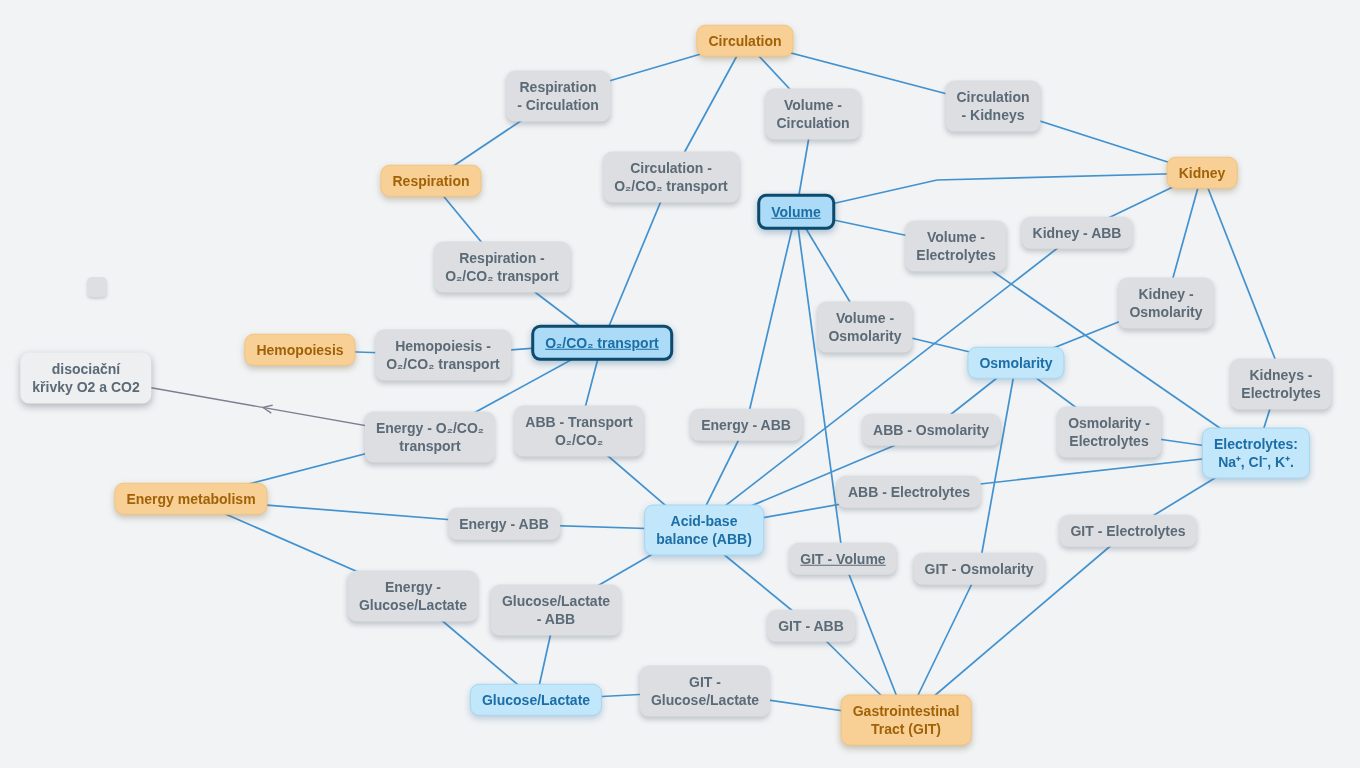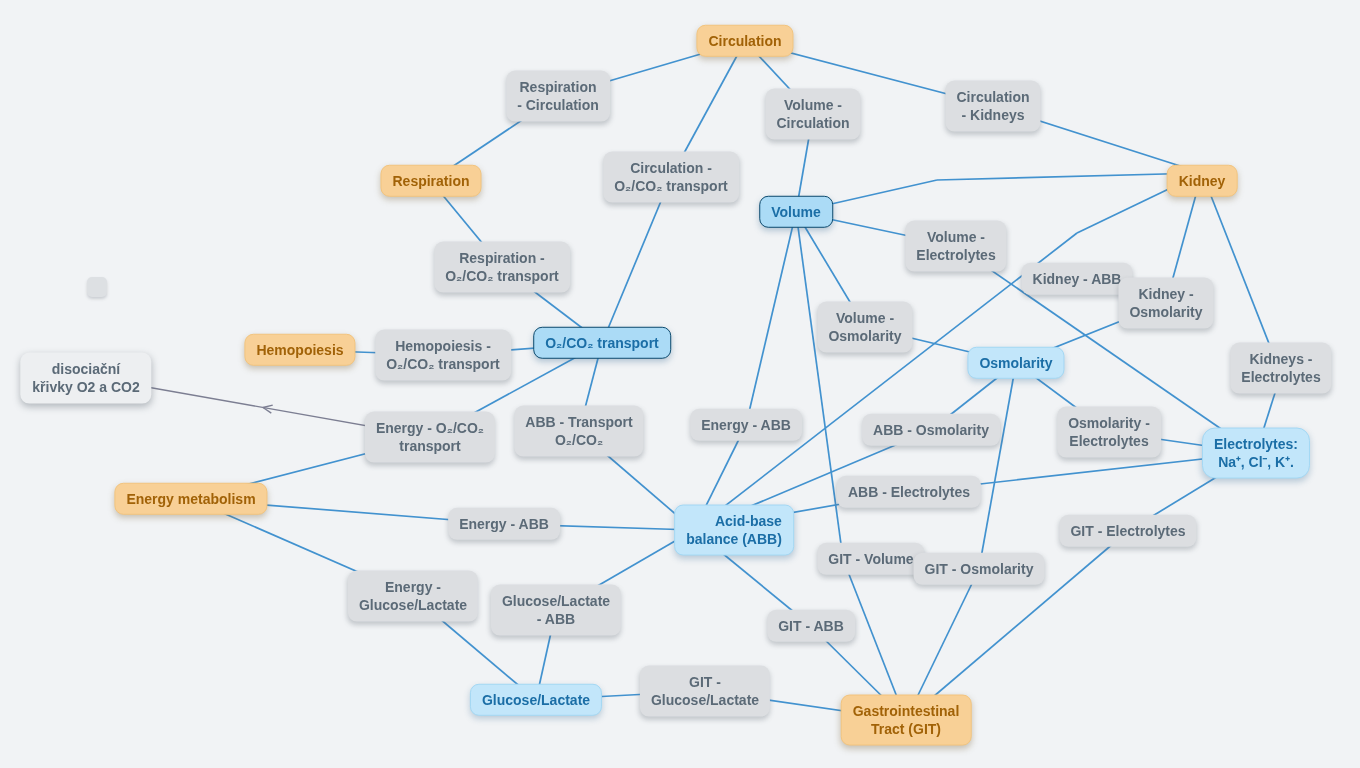--- a/index.html
+++ b/index.html
@@ -17,21 +17,21 @@
     white-space:pre-line;text-align:center;
     font-weight:700;font-size:14px;line-height:1.32;
     border-radius:9px;padding:6px 11px;box-sizing:border-box;
   }
   .concept-primary{
     background:var(--primary-fill,#f8d096);color:var(--primary-text,#a16207);
     border:1px solid #f3c47d;box-shadow:0 3px 6px rgba(120,100,60,.35);
   }
   .concept-secondary{
     background:var(--secondary-fill,#abdbf6);color:var(--secondary-text,#1b6ea6);
-    border:1px solid #0c4a6e;box-shadow:0 3px 6px rgba(60,110,150,.35);
+    border:3px solid #0c4a6e;box-shadow:0 3px 6px rgba(60,110,150,.35);text-decoration:underline;
   }
   .concept-secondary-light{
     background:var(--secondary-light-fill,#c2e6fa);color:var(--secondary-text,#1b6ea6);
     border:1px solid #a3d8f4;box-shadow:0 3px 6px rgba(60,110,150,.30);
   }
   .relation{
     background:var(--relation-fill,#dcdee1);color:var(--relation-text,#5b6a77);
     box-shadow:0 3px 5px rgba(90,100,110,.30);padding:7px 11px;
   }
   .note{
@@ -101,64 +101,64 @@
       <line x1="906" y1="720" x2="705" y2="691"></line>
       <line x1="705" y1="691" x2="536" y2="700"></line>
       <line x1="430" y1="437" x2="96" y2="378" class="arrow-line"></line>
       <line x1="263" y1="407.5" x2="272.7009923002282" y2="405.0729136004433" class="arrow-line"></line>
       <line x1="263" y1="407.5" x2="271.2823649231798" y2="413.1037872264461" class="arrow-line"></line>
     </svg>
 <div class="node concept-primary" style="left: 745px; top: 41px;">Circulation</div>
     <div class="node concept-primary" style="left: 431px; top: 181px;">Respiration</div>
     <div class="node concept-primary" style="left: 300px; top: 350px;">Hemopoiesis</div>
     <div class="node concept-primary" style="left: 191px; top: 499px;">Energy metabolism</div>
-    <div class="node concept-primary" style="left: 1202px; top: 173px; margin-top: 8px;">Kidney</div>
+    <div class="node concept-primary" style="left: 1202px; top: 173px;">Kidney</div>
     <div class="node concept-primary" style="left: 906px; top: 720px;">Gastrointestinal
 Tract (GIT)</div>
     <div class="node concept-secondary" style="left: 602px; top: 343px;">O₂/CO₂ transport</div>
     <div class="node concept-secondary" style="left: 796px; top: 212px;">Volume</div>
     <div class="node concept-secondary-light" style="left: 1016px; top: 363px;">Osmolarity</div>
-    <div class="node concept-secondary-light" style="left: 734px; top: 530px; text-align: right;">Acid-base
+    <div class="node concept-secondary-light" style="left: 704px; top: 530px;">Acid-base
 balance (ABB)</div>
-    <div class="node concept-secondary-light" style="left: 1256px; top: 453px; border-radius: 13px;">Electrolytes:
+    <div class="node concept-secondary-light" style="left: 1256px; top: 453px;">Electrolytes:
 Na⁺, Cl⁻, K⁺.</div>
     <div class="node concept-secondary-light" style="left: 536px; top: 700px;">Glucose/Lactate</div>
     <div class="node relation" style="left: 558px; top: 96px;">Respiration
 - Circulation</div>
     <div class="node relation" style="left: 813px; top: 114px;">Volume -
 Circulation</div>
     <div class="node relation" style="left: 993px; top: 106px;">Circulation
 - Kidneys</div>
     <div class="node relation" style="left: 671px; top: 177px;">Circulation -
 O₂/CO₂ transport</div>
-    <div class="node relation" style="left: 1077px; top: 233px; margin-top: 46px;">Kidney - ABB</div>
+    <div class="node relation" style="left: 1077px; top: 233px;">Kidney - ABB</div>
     <div class="node relation" style="left: 956px; top: 246px;">Volume -
 Electrolytes</div>
     <div class="node relation" style="left: 502px; top: 267px;">Respiration -
 O₂/CO₂ transport</div>
     <div class="node relation" style="left: 1166px; top: 303px;">Kidney -
 Osmolarity</div>
     <div class="node relation" style="left: 865px; top: 327px;">Volume -
 Osmolarity</div>
     <div class="node relation" style="left: 443px; top: 355px;">Hemopoiesis -
 O₂/CO₂ transport</div>
-    <div class="node relation" style="left: 1281px; top: 368px;">Kidneys -
+    <div class="node relation" style="left: 1281px; top: 384px;">Kidneys -
 Electrolytes</div>
     <div class="node relation" style="left: 430px; top: 437px;">Energy - O₂/CO₂
 transport</div>
     <div class="node relation" style="left: 579px; top: 431px;">ABB - Transport
 O₂/CO₂</div>
     <div class="node relation" style="left: 746px; top: 425px;">Energy - ABB</div>
     <div class="node relation" style="left: 931px; top: 430px;">ABB - Osmolarity</div>
     <div class="node relation" style="left: 1109px; top: 432px;">Osmolarity -
 Electrolytes</div>
     <div class="node relation" style="left: 909px; top: 492px; text-align: right;">ABB - Electrolytes</div>
     <div class="node relation" style="left: 504px; top: 524px;">Energy - ABB</div>
     <div class="node relation" style="left: 1128px; top: 531px;">GIT - Electrolytes</div>
-    <div class="node relation" style="left: 871px; top: 559px;">GIT - Volume</div>
+    <div class="node relation" style="left: 843px; top: 559px; text-decoration: underline;">GIT - Volume</div>
     <div class="node relation" style="left: 979px; top: 569px;">GIT - Osmolarity</div>
     <div class="node relation" style="left: 413px; top: 596px;">Energy -
 Glucose/Lactate</div>
     <div class="node relation" style="left: 556px; top: 610px;">Glucose/Lactate
 - ABB</div>
     <div class="node relation" style="left: 811px; top: 626px;">GIT - ABB</div>
     <div class="node relation" style="left: 705px; top: 691px;">GIT -
 Glucose/Lactate</div>
     <div class="node note" style="left: 86px; top: 378px;">disociační
 křivky O2 a CO2</div>

